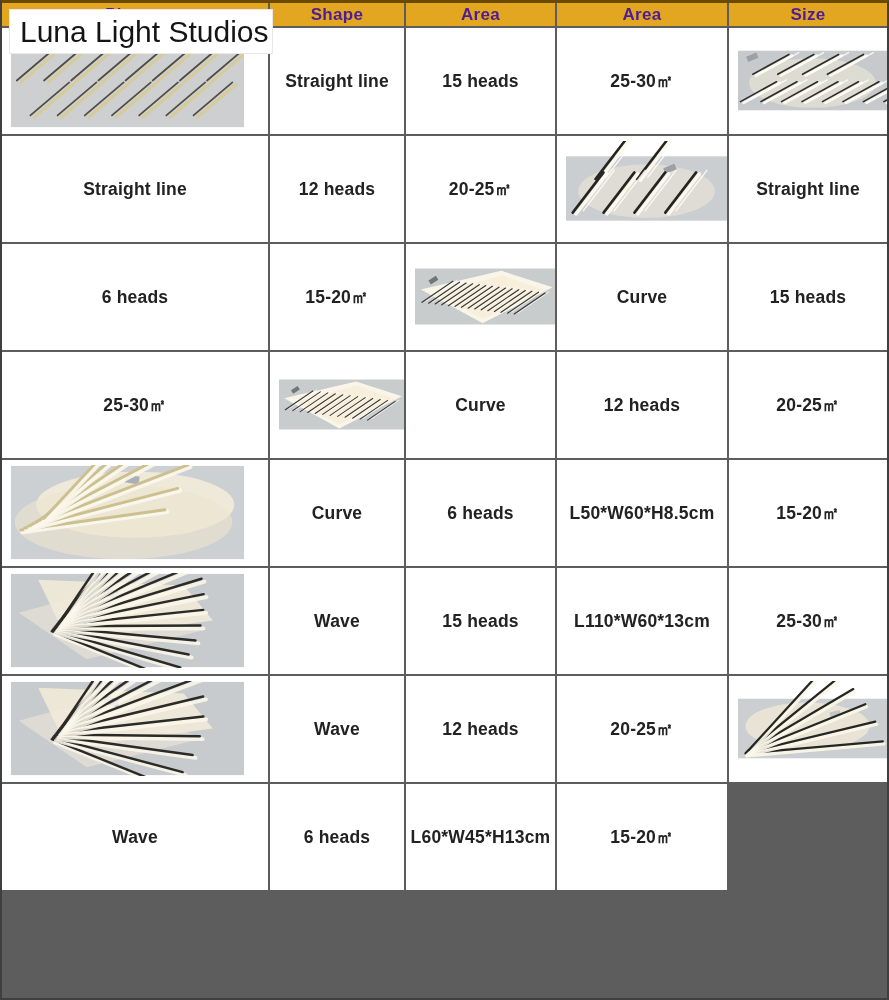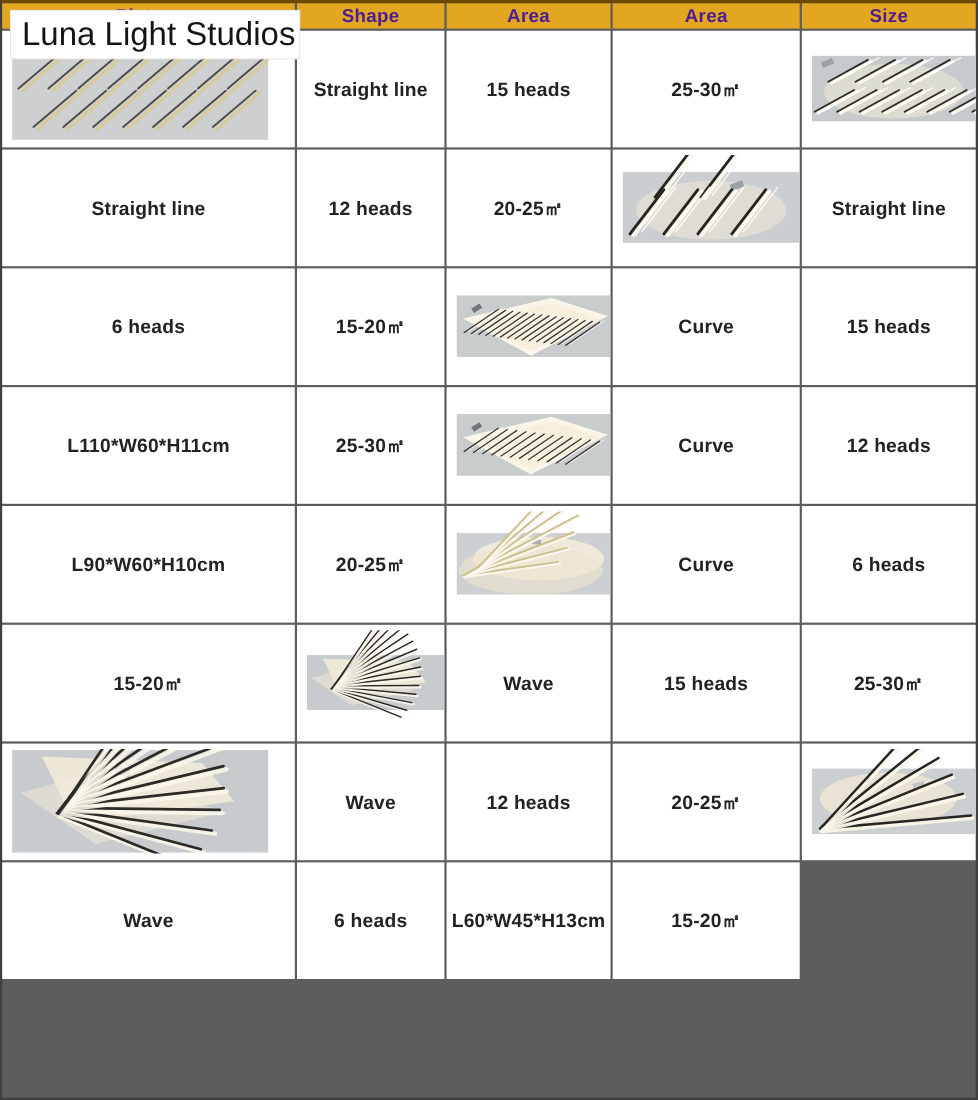--- a/index.html
+++ b/index.html
@@ -207,21 +207,20 @@
           <line x1="154.42857142857142" y1="73.14285714285714" x2="207.42857142857142" y2="37.14285714285714" stroke="#ffffff" stroke-width="1.4" stroke-linecap="round" opacity="0.85"></line>
           <line x1="147.42857142857142" y1="75.14285714285714" x2="200.42857142857142" y2="39.14285714285714" stroke="#3a3833" stroke-width="2" stroke-linecap="round" opacity="1"></line>
           <line x1="165.71428571428572" y1="74.57142857142857" x2="218.71428571428572" y2="38.57142857142857" stroke="#ffffff" stroke-width="1.4" stroke-linecap="round" opacity="0.85"></line>
           <line x1="158.71428571428572" y1="76.57142857142857" x2="211.71428571428572" y2="40.57142857142857" stroke="#3a3833" stroke-width="2" stroke-linecap="round" opacity="1"></line>
           <line x1="177" y1="76" x2="230" y2="40" stroke="#ffffff" stroke-width="1.4" stroke-linecap="round" opacity="0.85"></line>
           <line x1="170" y1="78" x2="223" y2="42" stroke="#3a3833" stroke-width="2" stroke-linecap="round" opacity="1"></line>
         </svg>
       </div>
     <div class="cell">Curve</div>
     <div class="cell">15 heads</div>
-    <div class="cell">L110*W60*H11cm</div>
     <div class="cell">25-30㎡</div>
 
     <div class="cell pic">
         <svg class="lamp" viewBox="0 0 240 96">
           <rect x="0" y="0" width="240" height="96" fill="#c9cccd"></rect>
           <polygon points="10,36 148,4 236,32 116,94" fill="#fcf7ea" opacity="0.95"></polygon>
           <polygon points="28,42 150,12 226,38 116,86" fill="#f6eeda" opacity="0.9"></polygon>
           <rect x="24" y="16" width="15" height="8" fill="#71767b" transform="rotate(-32 31.5 20)"></rect>
           <line x1="19" y1="56" x2="72" y2="20" stroke="#ffffff" stroke-width="1.4" stroke-linecap="round" opacity="0.85"></line>
           <line x1="12" y1="58" x2="65" y2="22" stroke="#3a3833" stroke-width="2" stroke-linecap="round" opacity="1"></line>
@@ -244,21 +243,20 @@
           <line x1="148.27272727272728" y1="72.36363636363636" x2="201.27272727272728" y2="36.36363636363636" stroke="#ffffff" stroke-width="1.4" stroke-linecap="round" opacity="0.85"></line>
           <line x1="141.27272727272728" y1="74.36363636363636" x2="194.27272727272728" y2="38.36363636363636" stroke="#3a3833" stroke-width="2" stroke-linecap="round" opacity="1"></line>
           <line x1="162.63636363636363" y1="74.18181818181819" x2="215.63636363636363" y2="38.18181818181819" stroke="#ffffff" stroke-width="1.4" stroke-linecap="round" opacity="0.85"></line>
           <line x1="155.63636363636363" y1="76.18181818181819" x2="208.63636363636363" y2="40.18181818181819" stroke="#3a3833" stroke-width="2" stroke-linecap="round" opacity="1"></line>
           <line x1="177" y1="76" x2="230" y2="40" stroke="#ffffff" stroke-width="1.4" stroke-linecap="round" opacity="0.85"></line>
           <line x1="170" y1="78" x2="223" y2="42" stroke="#3a3833" stroke-width="2" stroke-linecap="round" opacity="1"></line>
         </svg>
       </div>
     <div class="cell">Curve</div>
     <div class="cell">12 heads</div>
-    <div class="cell">L90*W60*H10cm</div>
     <div class="cell">20-25㎡</div>
 
     <div class="cell pic">
         <svg class="lamp" viewBox="0 0 240 96">
           <rect x="0" y="0" width="240" height="96" fill="#cdd0d2"></rect>
           <ellipse cx="128" cy="40" rx="102" ry="34" fill="#f2ebd8" opacity="0.9"></ellipse>
           <ellipse cx="116" cy="58" rx="112" ry="38" fill="#ece4cf" opacity="0.6"></ellipse>
           <rect x="118" y="10" width="14" height="8" fill="#aab0b5" transform="rotate(10 125 14)"></rect>
           <line x1="12" y1="68" x2="160.54021031123554" y2="47.12403485599019" stroke="#fbf8ee" stroke-width="5" stroke-linecap="round" opacity="0.9"></line>
           <line x1="10" y1="66" x2="158.54021031123554" y2="45.12403485599019" stroke="#cdc08f" stroke-width="3" stroke-linecap="round" opacity="1"></line>
@@ -271,20 +269,21 @@
           <line x1="28" y1="60" x2="195.4655896561184" y2="-52.956966501090875" stroke="#fbf8ee" stroke-width="5" stroke-linecap="round" opacity="0.9"></line>
           <line x1="26" y1="58" x2="193.4655896561184" y2="-54.956966501090875" stroke="#cdc08f" stroke-width="3" stroke-linecap="round" opacity="1"></line>
           <line x1="32" y1="58" x2="195.48728260400665" y2="-81.63133039098949" stroke="#fbf8ee" stroke-width="5" stroke-linecap="round" opacity="0.9"></line>
           <line x1="30" y1="56" x2="193.48728260400665" y2="-83.63133039098949" stroke="#cdc08f" stroke-width="3" stroke-linecap="round" opacity="1"></line>
           <line x1="36" y1="56" x2="191.49562609424964" y2="-110.74864396917087" stroke="#fbf8ee" stroke-width="5" stroke-linecap="round" opacity="0.9"></line>
           <line x1="34" y1="54" x2="189.49562609424964" y2="-112.74864396917087" stroke="#cdc08f" stroke-width="3" stroke-linecap="round" opacity="1"></line>
         </svg>
       </div>
     <div class="cell">Curve</div>
     <div class="cell">6 heads</div>
+    <div class="cell">L50*W60*H8.5cm</div>
     <div class="cell">15-20㎡</div>
 
     <div class="cell pic">
         <svg class="lamp" viewBox="0 0 240 96">
           <rect x="0" y="0" width="240" height="96" fill="#c8cbcd"></rect>
           <polygon points="28,6 178,12 208,48 58,68" fill="#f5edd9" opacity="0.8"></polygon>
           <polygon points="8,40 88,18 198,58 78,88" fill="#f3ecdb" opacity="0.5"></polygon>
           <rect x="96" y="16" width="15" height="8" fill="#b6bbc1" transform="rotate(18 103.5 20)"></rect>
           <line x1="45" y1="62" x2="167.38826880281596" y2="111.44807033090038" stroke="#fcf8ec" stroke-width="4" stroke-linecap="round" opacity="0.85"></line>
           <line x1="42" y1="59" x2="164.38826880281596" y2="108.44807033090038" stroke="#2b2a26" stroke-width="2.5" stroke-linecap="round" opacity="1"></line>
@@ -313,20 +312,21 @@
           <line x1="57" y1="46.57142857142857" x2="157.33698222327038" y2="-53.26645112897414" stroke="#fcf8ec" stroke-width="4" stroke-linecap="round" opacity="0.85"></line>
           <line x1="54" y1="43.57142857142857" x2="154.33698222327038" y2="-56.26645112897414" stroke="#2b2a26" stroke-width="2.5" stroke-linecap="round" opacity="1"></line>
           <line x1="58" y1="45.285714285714285" x2="145.20784067322143" y2="-60.23755160148195" stroke="#fcf8ec" stroke-width="4" stroke-linecap="round" opacity="0.85"></line>
           <line x1="55" y1="42.285714285714285" x2="142.20784067322143" y2="-63.23755160148195" stroke="#2b2a26" stroke-width="2.5" stroke-linecap="round" opacity="1"></line>
           <line x1="59" y1="44" x2="132.8134632581386" y2="-65.4329595772655" stroke="#fcf8ec" stroke-width="4" stroke-linecap="round" opacity="0.85"></line>
           <line x1="56" y1="41" x2="129.8134632581386" y2="-68.4329595772655" stroke="#2b2a26" stroke-width="2.5" stroke-linecap="round" opacity="1"></line>
         </svg>
       </div>
     <div class="cell">Wave</div>
     <div class="cell">15 heads</div>
+    <div class="cell">L110*W60*13cm</div>
     <div class="cell">25-30㎡</div>
 
     <div class="cell pic">
         <svg class="lamp" viewBox="0 0 240 96">
           <rect x="0" y="0" width="240" height="96" fill="#c8cbcd"></rect>
           <polygon points="28,6 178,12 208,48 58,68" fill="#f5edd9" opacity="0.8"></polygon>
           <polygon points="8,40 88,18 198,58 78,88" fill="#f3ecdb" opacity="0.5"></polygon>
           <rect x="96" y="16" width="15" height="8" fill="#b6bbc1" transform="rotate(18 103.5 20)"></rect>
           <line x1="45" y1="62" x2="167.38826880281596" y2="111.44807033090038" stroke="#fcf8ec" stroke-width="4" stroke-linecap="round" opacity="0.85"></line>
           <line x1="42" y1="59" x2="164.38826880281596" y2="108.44807033090038" stroke="#2b2a26" stroke-width="2.5" stroke-linecap="round" opacity="1"></line>

